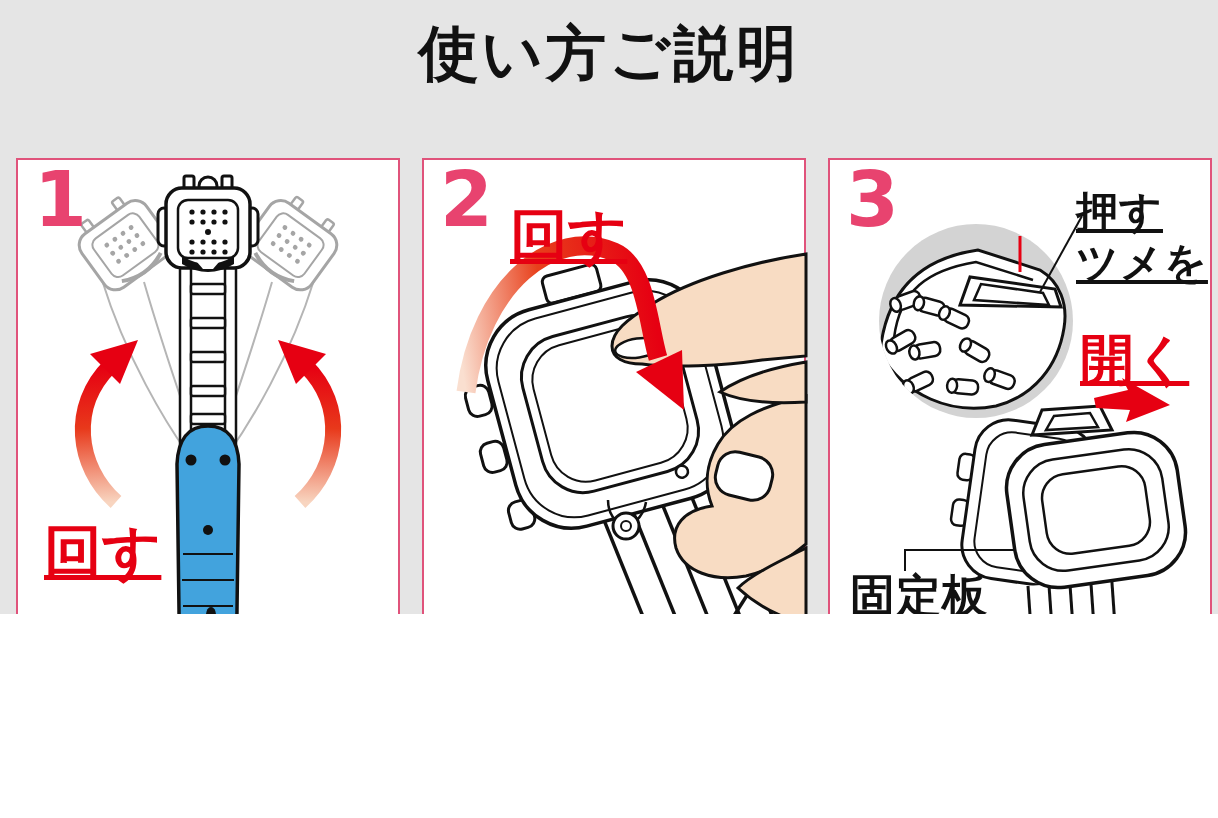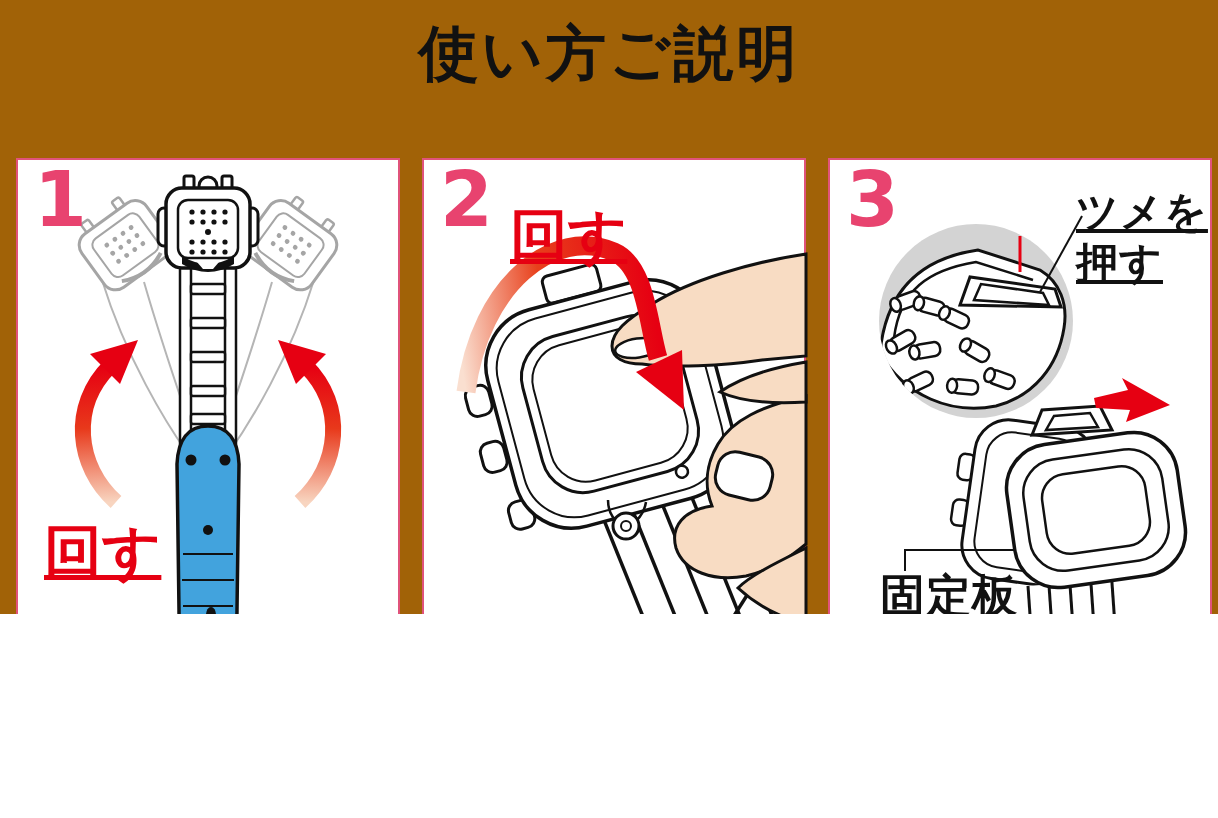--- a/index.html
+++ b/index.html
@@ -1,32 +1,32 @@
 <!DOCTYPE html>
 <html><head>
 <meta charset="utf-8">
 <style>
   html,body{margin:0;padding:0;background:#fff;}
-  .page{position:relative;width:1218px;height:614px;background:#a16207;overflow:hidden;
+  .page{position:relative;width:1218px;height:614px;background:#e5e5e5;overflow:hidden;
         font-family:"DejaVu Sans","Liberation Sans",sans-serif;}
   .title{position:absolute;top:14px;left:0;width:100%;text-align:center;
          font-size:60px;font-weight:800;color:#111;letter-spacing:3px;margin:0;}
   .panel{position:absolute;top:158px;width:384px;height:528px;border:2.5px solid #E0537B;
          box-sizing:border-box;background:#fff;}
   .panel.p1{left:16px;} .panel.p2{left:422px;} .panel.p3{left:828px;}
   .panel svg{position:absolute;left:-2.5px;top:-2.5px;overflow:visible;}
   .num{position:absolute;left:16px;top:2px;font-size:76px;line-height:1;
        font-weight:800;color:#E8436F;z-index:5;}
   .lbl{position:absolute;z-index:6;white-space:nowrap;text-decoration:underline;}
   .red{color:#E60012;}
   .cap1{left:26px;top:354px;font-size:58px;font-weight:800;}
   .cap2{left:86px;top:38px;font-size:58px;font-weight:800;}
   .tabl{left:246px;top:26px;font-size:42px;font-weight:600;color:#111;line-height:1.22;letter-spacing:1px;}
   .openl{left:250px;top:164px;font-size:54px;font-weight:800;}
-  .platel{left:20px;top:406px;font-size:45px;font-weight:600;color:#111;letter-spacing:1px;margin-left:30px;}
+  .platel{left:20px;top:406px;font-size:45px;font-weight:600;color:#111;letter-spacing:1px;}
 </style>
 </head>
 <body>
 
 <div class="page">
 
   <h1 class="title">使い方ご説明</h1>
 
   <section class="panel p1">
     <div class="num">1</div>
@@ -314,19 +314,20 @@
         <polygon points="204,277 214,252 272,248 284,272" fill="#fff" stroke="#111" stroke-width="3"></polygon>
         <polygon points="218,272 226,258 262,255 270,269" fill="#fff" stroke="#111" stroke-width="2.5"></polygon>
       </g>
 
       <polyline points="77,413 77,392 186,392" fill="none" stroke="#111" stroke-width="2"></polyline>
 
       <path d="M266,240 L300,232 L294,220 L342,247 L298,264 L302,252 L268,250 Z" fill="#E60012"></path>
     </svg>
 
     <div class="lbl tabl">
+      <div>押す</div>
       <div>ツメを</div>
-      <div>押す</div>
     </div>
+    <div class="lbl red openl">開く</div>
     <div class="lbl platel">固定板</div>
   </section>
 
 </div>
 
 </body></html>

